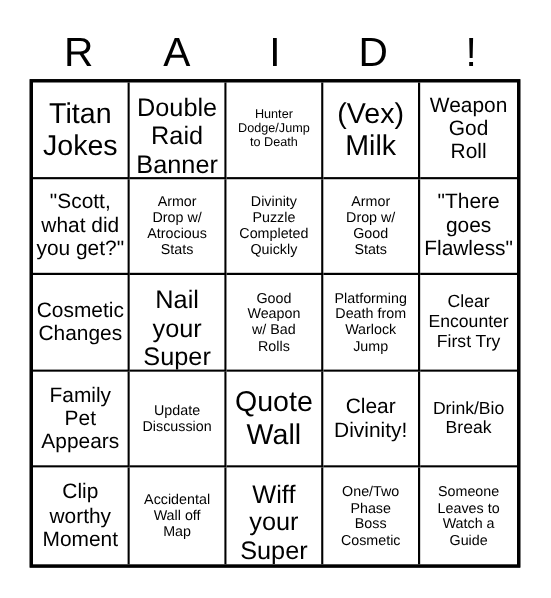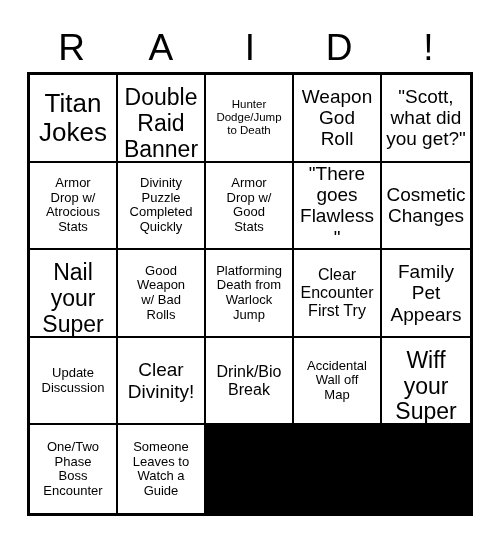--- a/index.html
+++ b/index.html
@@ -116,20 +116,24 @@
       <div class="cell sz-lg">
         <span class="cell-text">Double
 Raid
 Banner</span>
       </div>
       <div class="cell sz-xxs">
         <span class="cell-text">Hunter
 Dodge/Jump
 to Death</span>
       </div>
+      <div class="cell sz-xl">
+        <span class="cell-text">(Vex)
+Milk</span>
+      </div>
       <div class="cell sz-md">
         <span class="cell-text">Weapon
 God
 Roll</span>
       </div>
       <div class="cell sz-md">
         <span class="cell-text">"Scott,
 what did
 you get?"</span>
       </div>
@@ -184,43 +188,52 @@
       </div>
       <div class="cell sz-md">
         <span class="cell-text">Family
 Pet
 Appears</span>
       </div>
       <div class="cell sz-xs">
         <span class="cell-text">Update
 Discussion</span>
       </div>
+      <div class="cell sz-xl">
+        <span class="cell-text">Quote
+Wall</span>
+      </div>
       <div class="cell sz-md">
         <span class="cell-text">Clear
 Divinity!</span>
       </div>
       <div class="cell sz-sm">
         <span class="cell-text">Drink/Bio
 Break</span>
+      </div>
+      <div class="cell sz-md">
+        <span class="cell-text">Clip
+worthy
+Moment</span>
       </div>
       <div class="cell sz-xs">
         <span class="cell-text">Accidental
 Wall off
 Map</span>
       </div>
       <div class="cell sz-lg">
         <span class="cell-text">Wiff
 your
 Super</span>
       </div>
       <div class="cell sz-xs">
         <span class="cell-text">One/Two
 Phase
 Boss
-Encounter</span>
+Cosmetic</span>
       </div>
       <div class="cell sz-xs">
         <span class="cell-text">Someone
 Leaves to
 Watch a
 Guide</span>
       </div>
     </div>
 
 </div>

